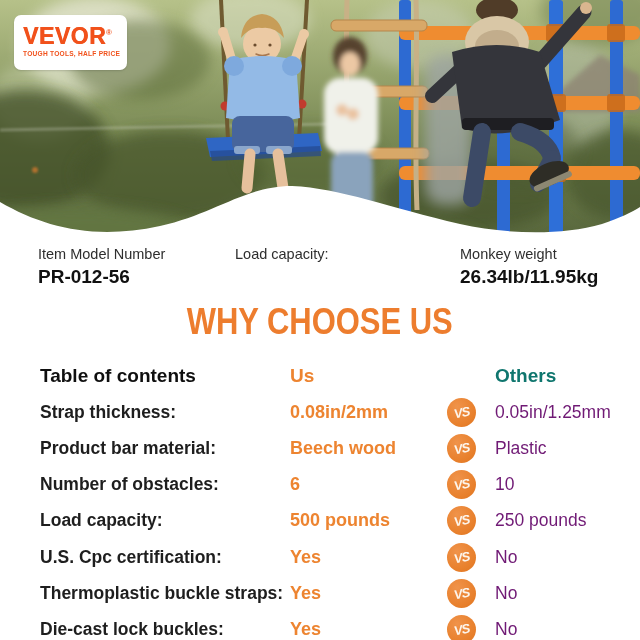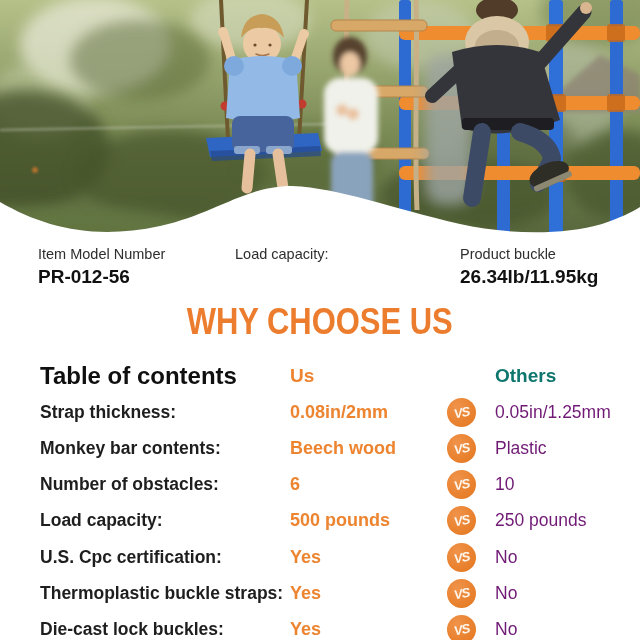--- a/index.html
+++ b/index.html
@@ -49,21 +49,21 @@
 
   
   .table { position:absolute; top:358px; left:0; width:640px; }
   .trow {
     display:grid; grid-template-columns:250px 157px 48px 1fr;
     align-items:center; height:36.2px; padding-left:40px;
   }
   .t-label { font-size:17.5px; color:#1e1e1e;font-weight:bold; }
   .t-us    { font-size:18px; font-weight:bold; color:#ed8430; }
   .t-oth   { font-size:17.5px; color:#701a75; }
-  .thead .t-label { font-size:24px; font-weight:bold; color:#0f0f0f; }
+  .thead .t-label { font-size:19px; font-weight:bold; color:#0f0f0f; }
   .thead .t-us    { font-size:19px; font-weight:bold; color:#ed8430; }
   .thead .t-oth   { font-size:19px; font-weight:bold; color:#0f766e; }
 
   .vs-cell { display:flex; justify-content:flex-start; }
   .vs-badge {
     width:29px; height:29px; border-radius:50%;
     background:radial-gradient(circle at 35% 30%, #f0934a, #e8802c 65%, #de7420);
     display:flex; align-items:center; justify-content:center;
   }
   .vs-badge span {
@@ -200,32 +200,36 @@
         <path d="M552,158 L538,184" stroke="#3c4a66" stroke-width="16" stroke-linecap="round"></path>
         <g transform="rotate(-24 550 176)">
           <ellipse cx="550" cy="174" rx="21" ry="11" fill="#2e2d26"></ellipse>
           <rect x="530" y="179" width="41" height="6" rx="3" fill="#8d8872"></rect>
         </g>
       </g>
 
       <path d="M0,202 C45,228 95,240 160,226 C215,214 245,186 292,186 C340,188 390,208 460,224 C505,234 560,236 602,224 C620,218 632,212 640,207 L640,246 L0,246 Z" fill="#ffffff"></path>
     </svg>
 
+    <div class="logo-card">
+      <div class="logo-word"><span>VEVOR</span><sup>®</sup></div>
+      <div class="logo-tag">TOUGH TOOLS, HALF PRICE</div>
+    </div>
   </div>
 
   <div class="specs">
     <div class="spec spec-1">
       <div class="spec-label">Item Model Number</div>
       <div class="spec-value">PR-012-56</div>
     </div>
     <div class="spec spec-2">
       <div class="spec-label">Load capacity:</div>
     </div>
     <div class="spec spec-3">
-      <div class="spec-label">Product buckle</div>
+      <div class="spec-label">Monkey weight</div>
       <div class="spec-value">26.34lb/11.95kg</div>
     </div>
   </div>
 
   <h1 class="heading"><span>WHY CHOOSE US</span></h1>
 
   <div class="table">
 
     <div class="trow thead">
       <div class="t-label">Table of contents</div>
@@ -239,21 +243,21 @@
       <div class="t-us">0.08in/2mm</div>
       <div class="vs-cell">
           <div class="vs-badge">
             <span>VS</span>
           </div>
         </div>
       <div class="t-oth">0.05in/1.25mm</div>
     </div>
 
     <div class="trow">
-      <div class="t-label">Monkey bar contents:</div>
+      <div class="t-label">Product bar material:</div>
       <div class="t-us">Beech wood</div>
       <div class="vs-cell">
           <div class="vs-badge">
             <span>VS</span>
           </div>
         </div>
       <div class="t-oth">Plastic</div>
     </div>
 
     <div class="trow">

